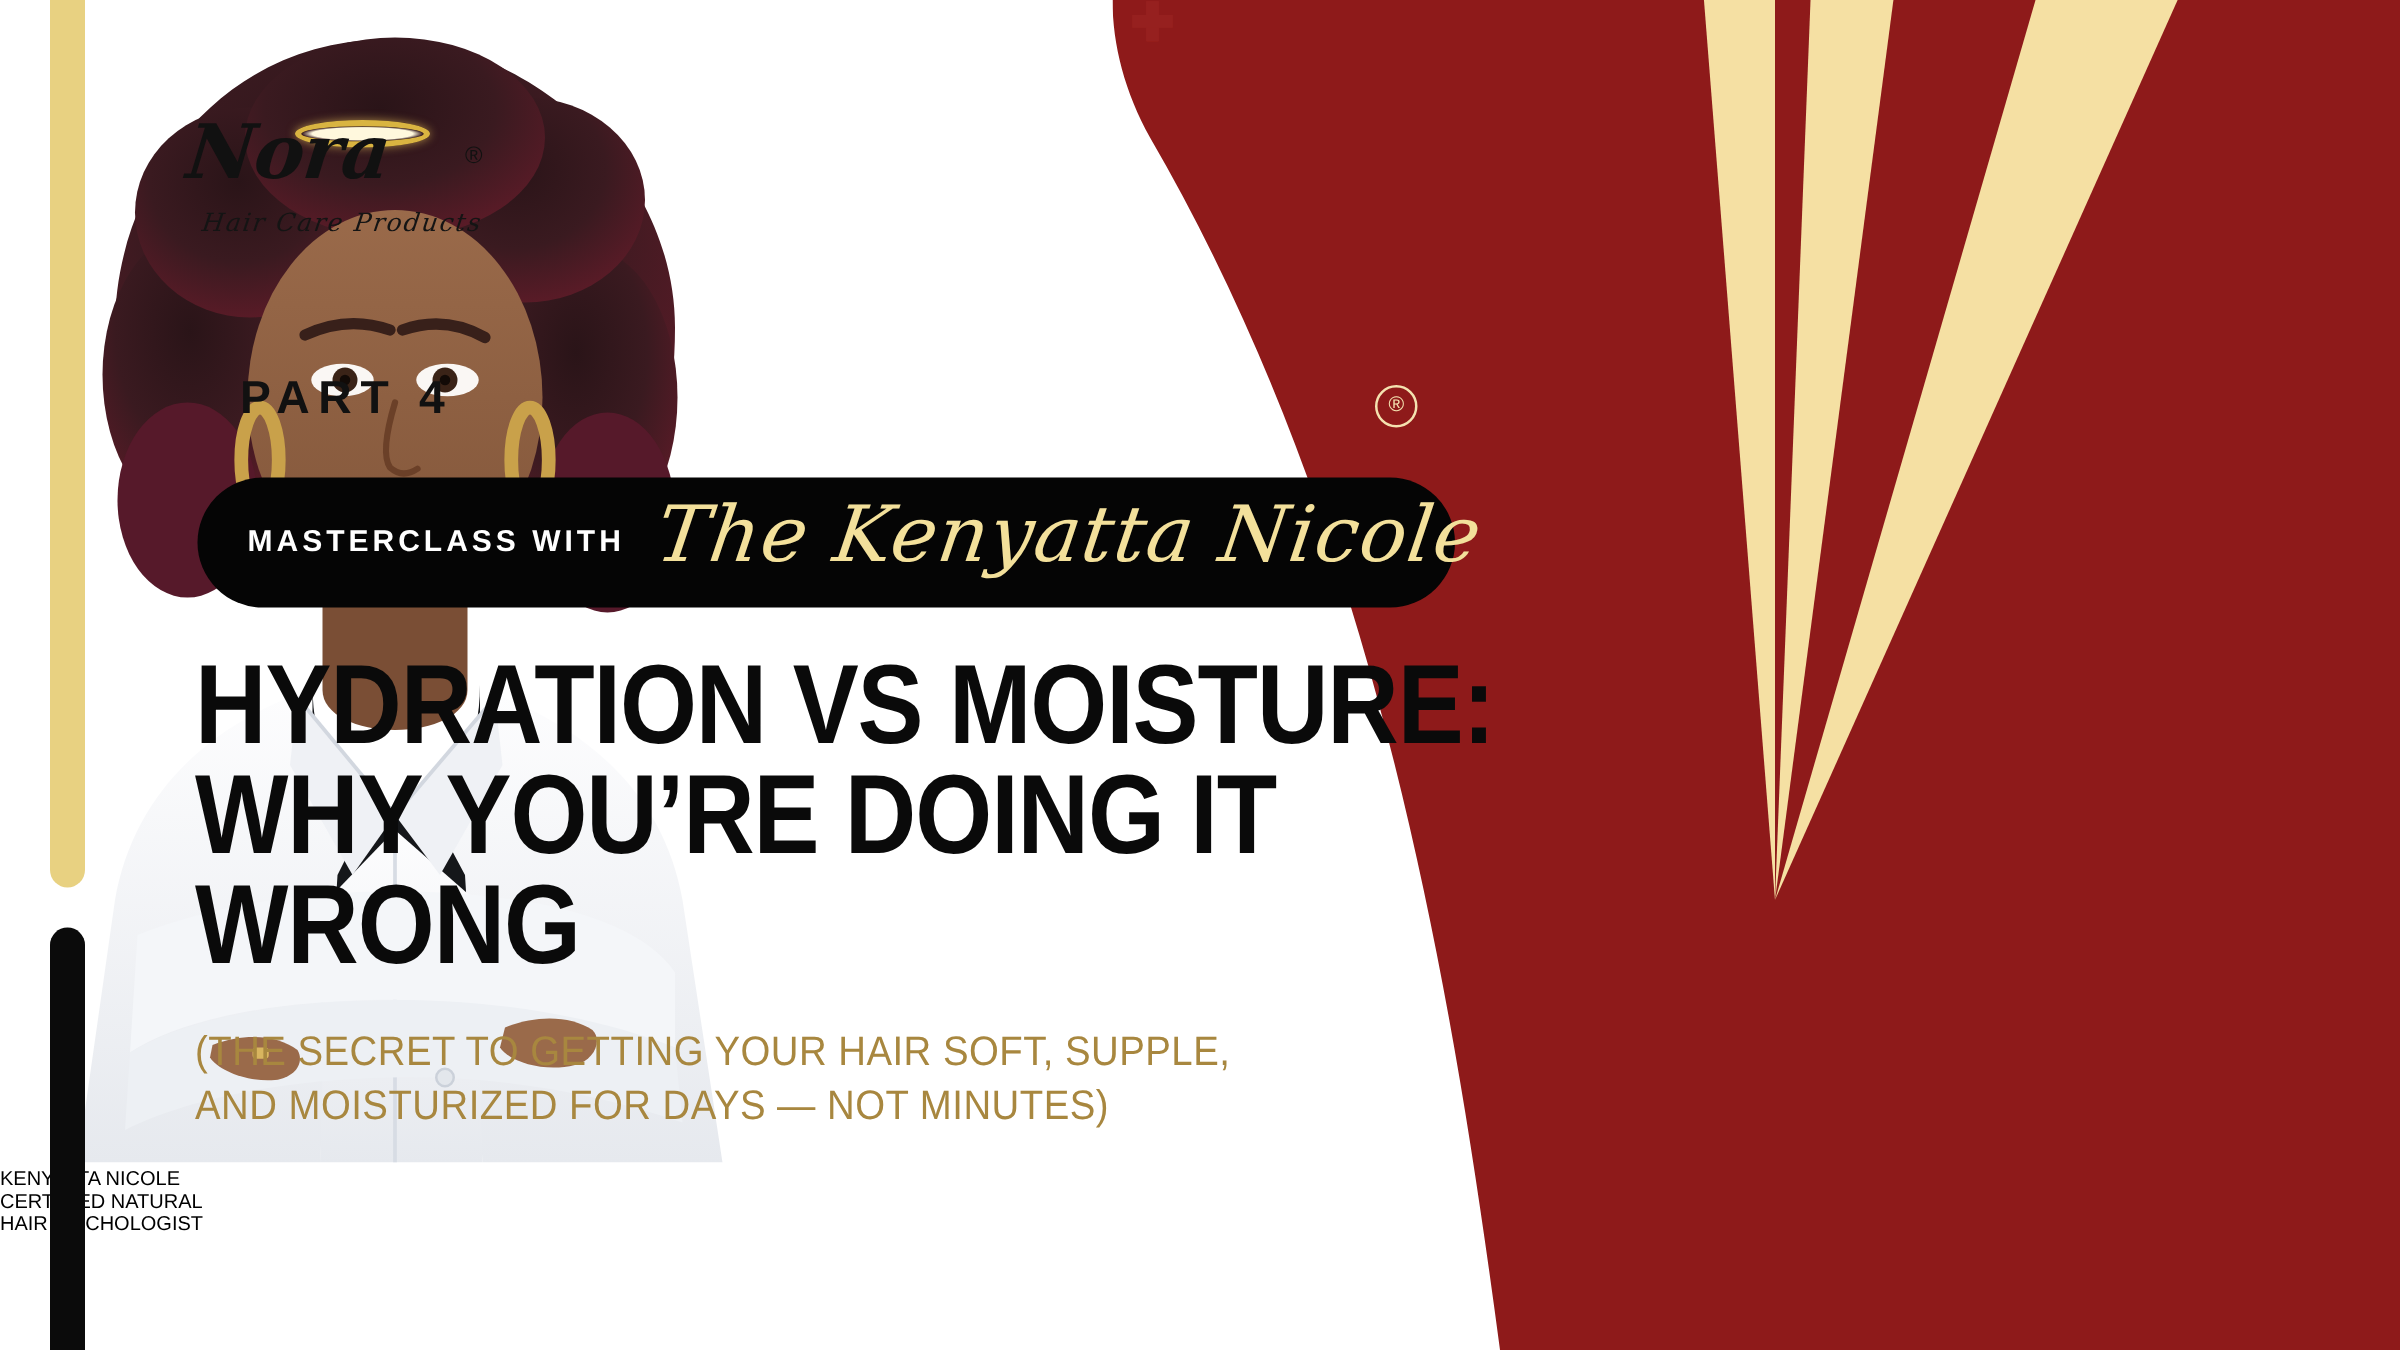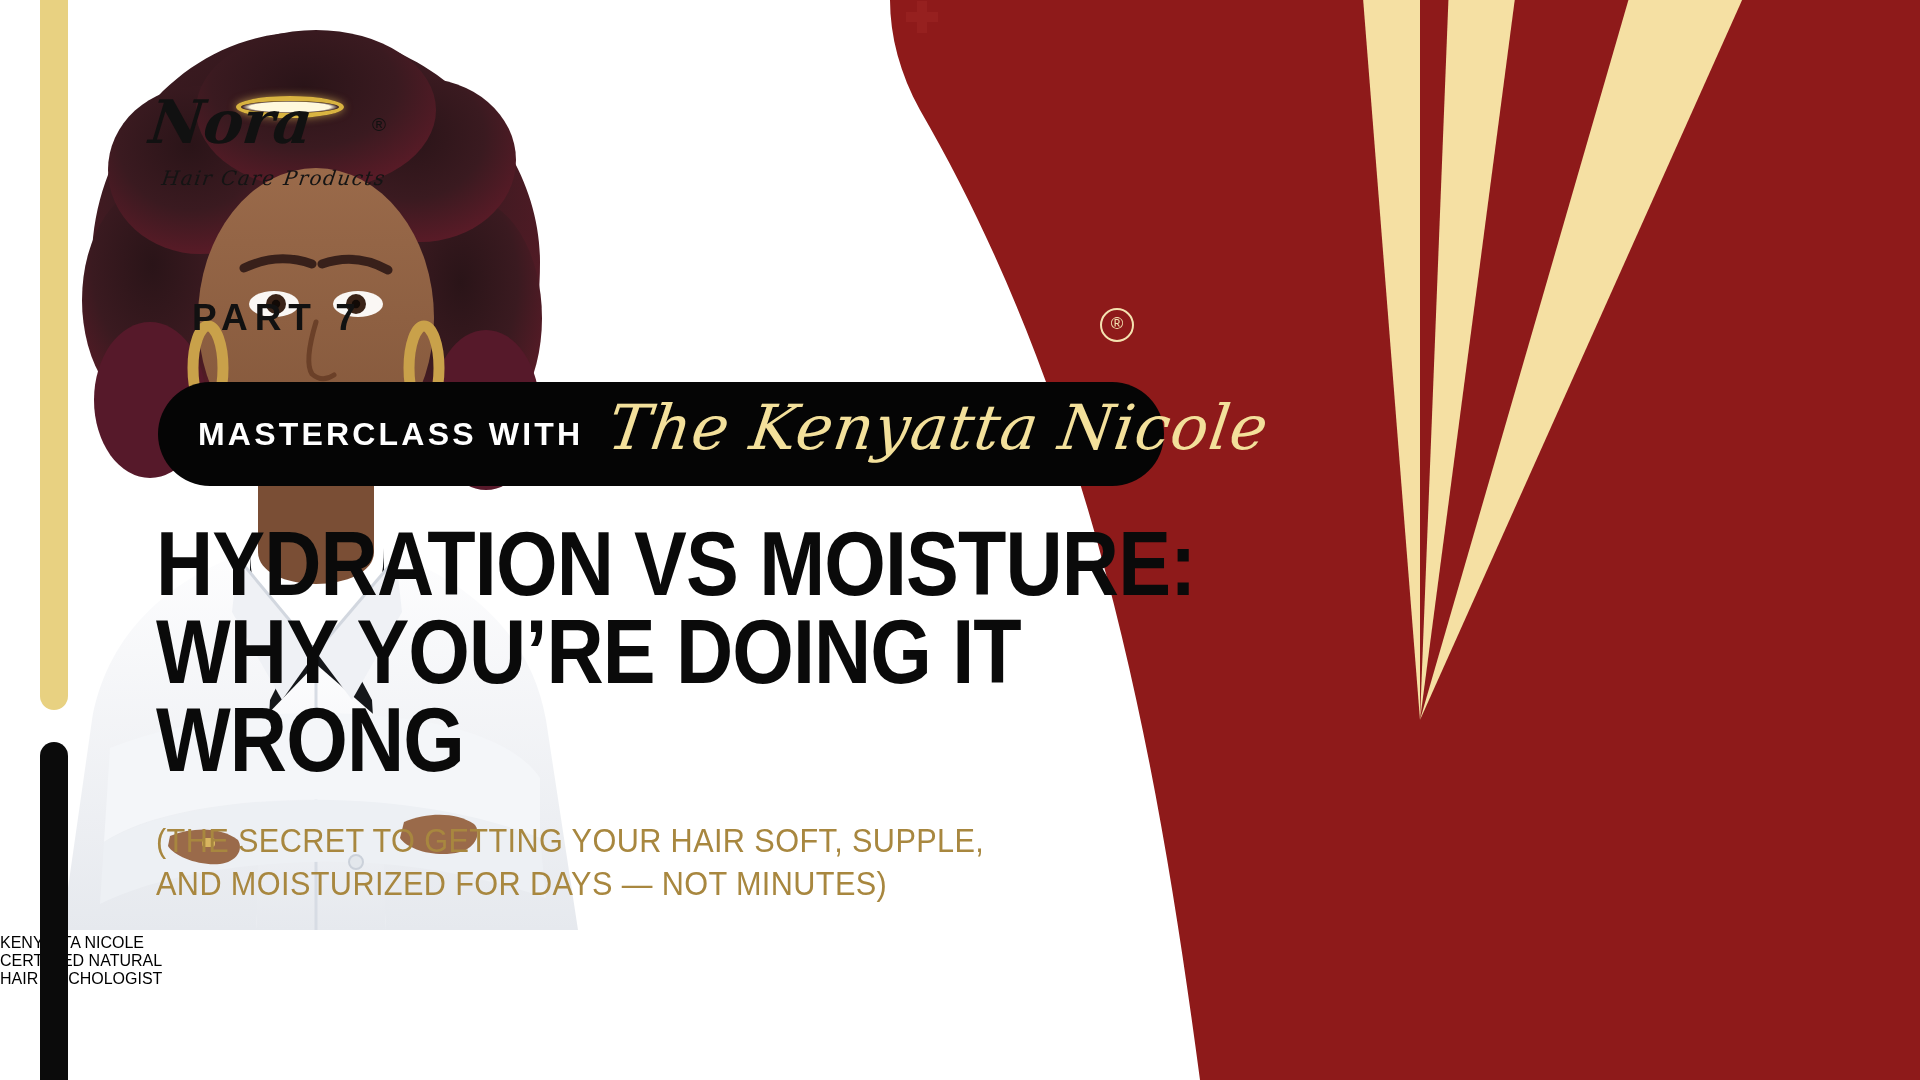--- a/index.html
+++ b/index.html
@@ -36,21 +36,21 @@
     border:2px solid #F4E2B0;border-radius:50%;color:#F4E2B0;font-size:17px;
     line-height:27px;text-align:center;font-family:"Liberation Sans",sans-serif;}
 
   
   .part{position:absolute;left:192px;top:297px;font-size:37px;font-weight:700;
     letter-spacing:7px;color:#111;font-family:"Liberation Sans",sans-serif;}
 
   
   .pill{position:absolute;left:158px;top:382px;width:1006px;height:104px;
     background:#050505;border-radius:52px;display:flex;align-items:center;}
-  .pill-label{margin-left:40px;color:#fff;font-size:32px;font-weight:700;
+  .pill-label{margin-left:40px;color:#fff;font-size:24px;font-weight:700;
     letter-spacing:3.2px;font-family:"Liberation Sans",sans-serif;white-space:nowrap;}
   .pill-script{margin-left:26px;color:#F3E09B;font-size:62px;line-height:1;
     font-family:"DejaVu Serif",serif;font-style:italic;font-weight:400;
     letter-spacing:1px;white-space:nowrap;transform:translateY(-6px) skewX(-8deg);}
 
   
   .headline{position:absolute;left:156px;top:520px;width:1100px;
     font-family:"Liberation Sans",sans-serif;font-weight:700;font-size:90px;
     line-height:0.98;color:#0A0A0A;letter-spacing:-1px;
     transform:scaleX(0.88);transform-origin:left top;}
@@ -110,21 +110,21 @@
 
   <div class="logo">
     <div class="halo"></div>
     <div class="logo-name">Nora</div>
     <div class="logo-r">®</div>
     <div class="logo-tag">Hair Care Products</div>
   </div>
 
   <div class="watermark-r">®</div>
 
-  <div class="part">PART 7</div>
+  <div class="part">PART 4</div>
 
   <div class="pill">
     <span class="pill-label">MASTERCLASS WITH</span>
     <span class="pill-script">The Kenyatta Nicole</span>
   </div>
 
   <div class="headline">
     <div>HYDRATION VS MOISTURE:</div>
     <div>WHY YOU’RE DOING IT</div>
     <div>WRONG</div>

